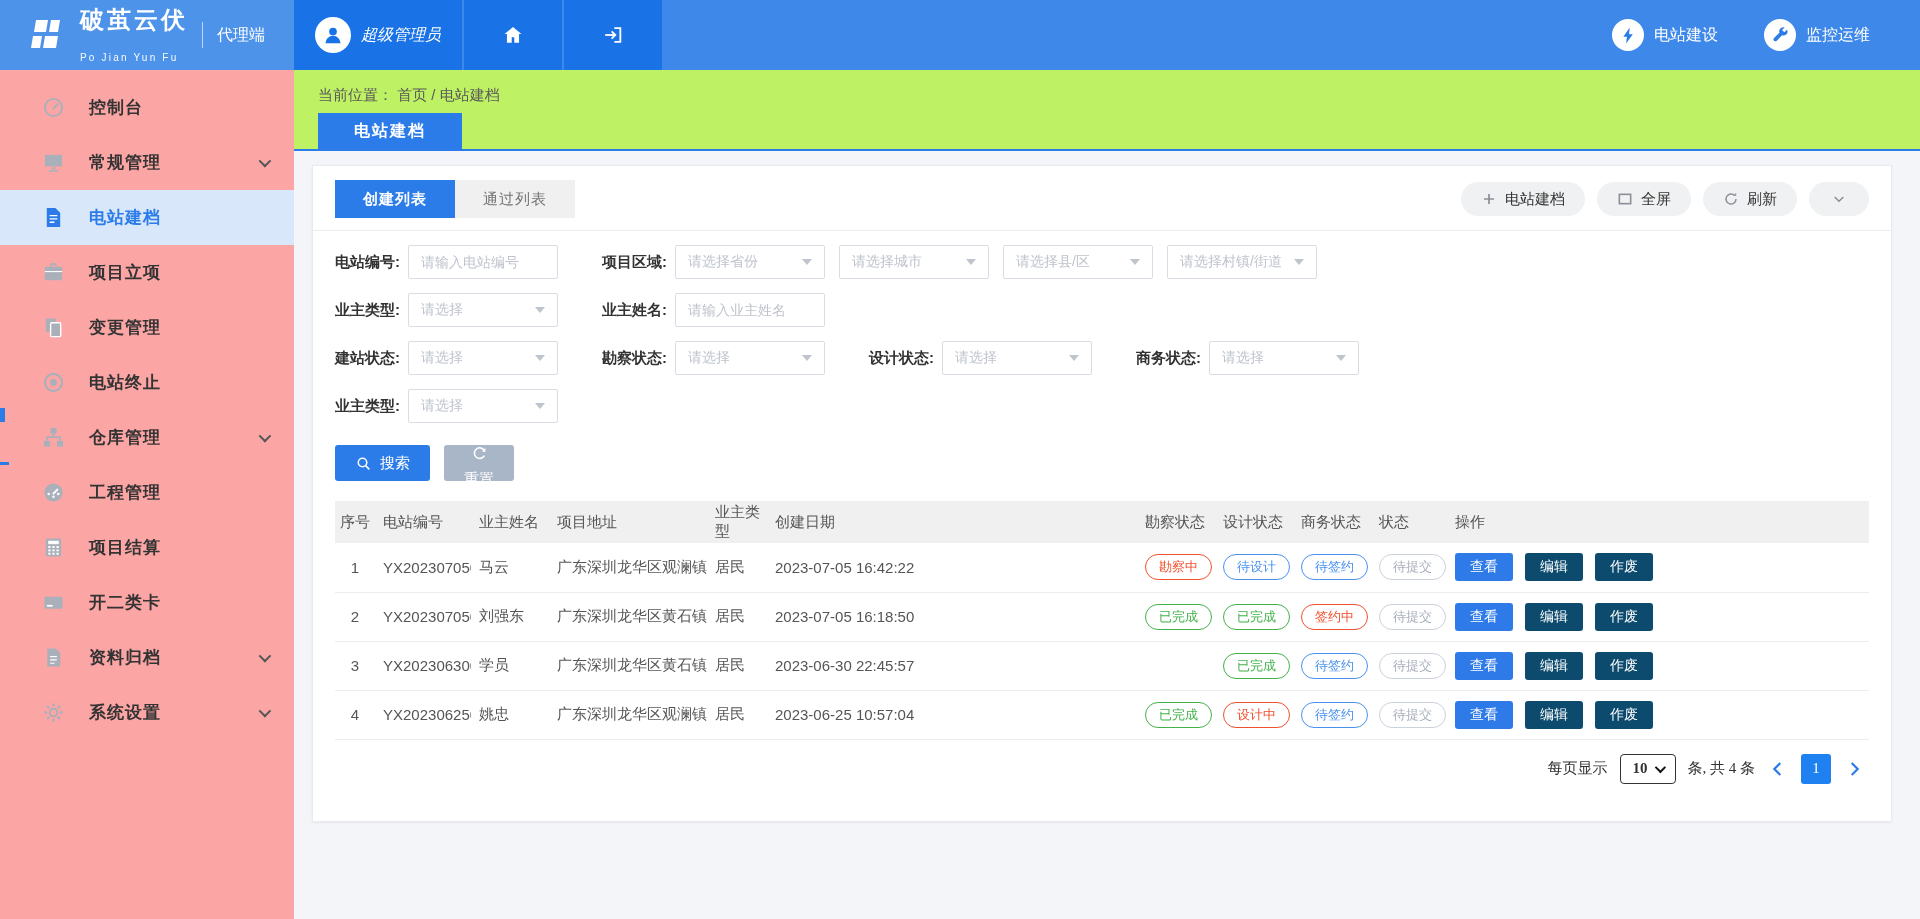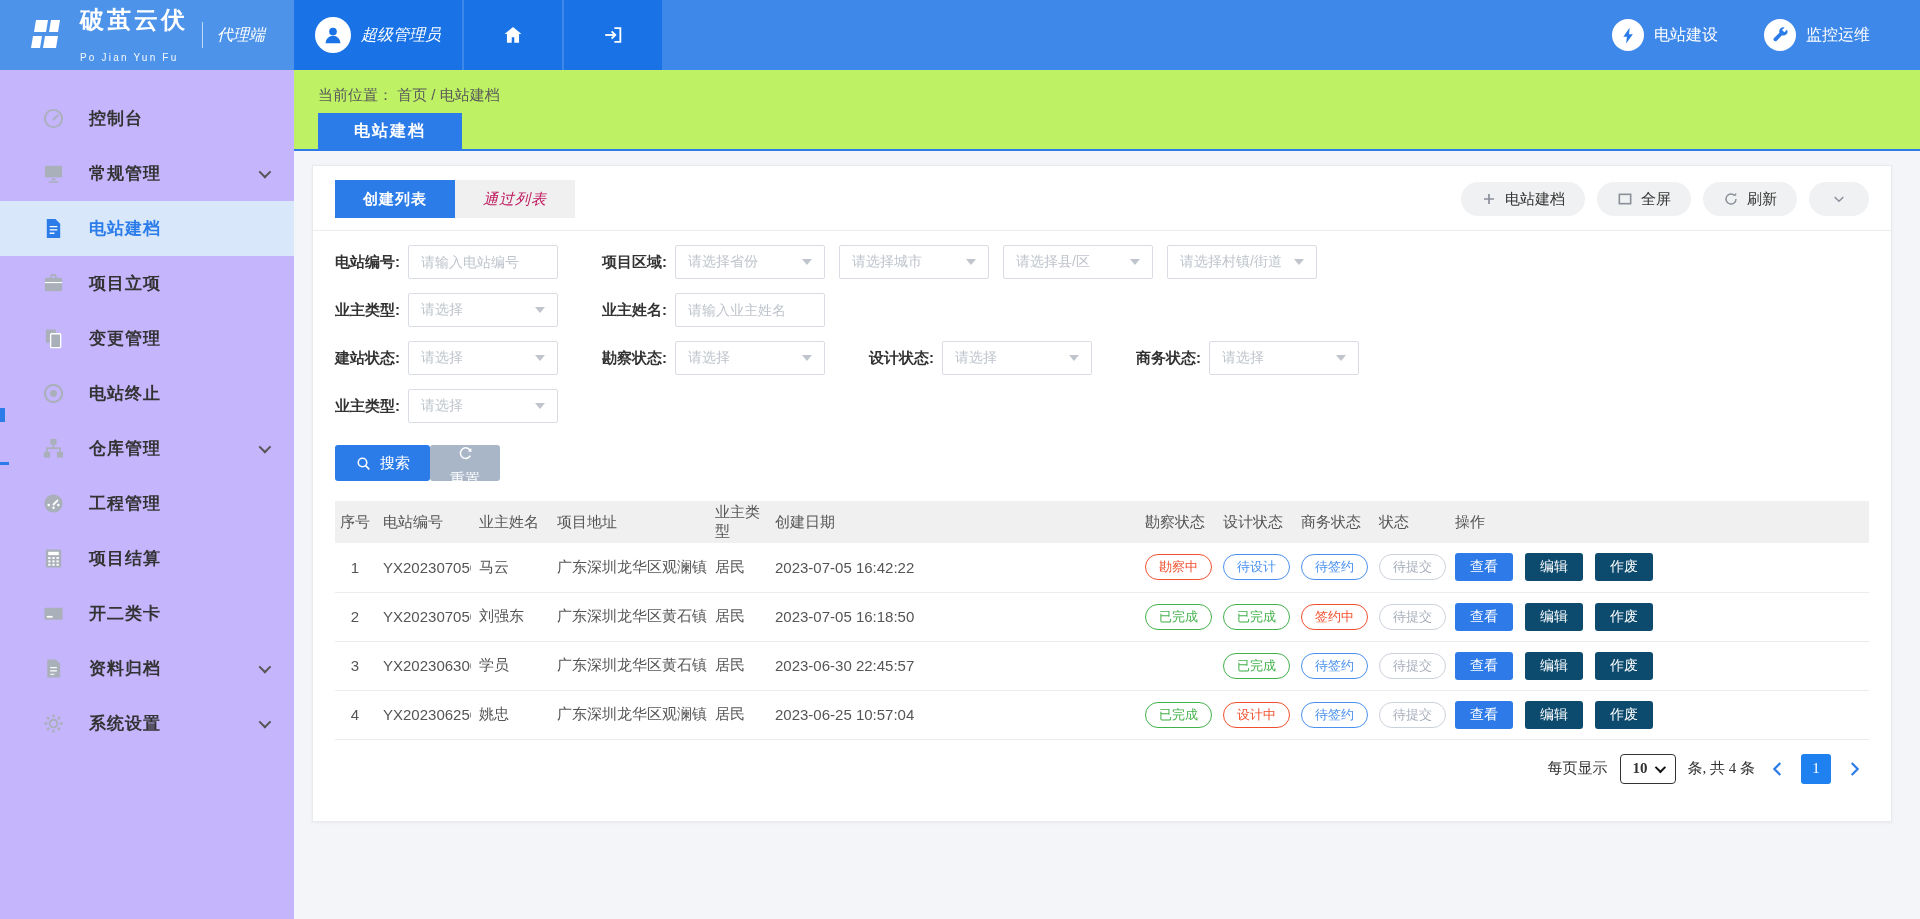--- a/index.html
+++ b/index.html
@@ -8,39 +8,39 @@
 
   
   .topbar { height:70px; display:flex; background:#3e88e9; color:#fff; }
   .brand { width:294px; background:#4d93ea; display:flex; align-items:center; padding-left:22px; flex-shrink:0; }
   .brand-logo { width:50px; height:42px; }
   .brand-logo svg { width:100%; height:100%; display:block; }
   .brand-text { margin-left:8px; }
   .brand-title { font-size:24px; font-weight:bold; letter-spacing:3px; line-height:1; }
   .brand-sub { font-size:10px; letter-spacing:2.2px; margin-top:20px; opacity:.95; }
   .brand-divider { width:1px; height:26px; background:rgba(255,255,255,.65); margin:0 14px; }
-  .brand-portal { font-size:16px;font-style:italic; }
+  .brand-portal { font-size:16px; }
   .segments { display:flex; }
   .segment { background:#1973e6; display:flex; align-items:center; justify-content:center; border-right:2px solid #3e88e9; cursor:pointer; }
   .segment.user { width:170px; gap:10px;font-style:italic; }
   .segment.home,.segment.logout { width:100px; }
   .avatar-circle { width:36px; height:36px; border-radius:50%; background:#fff; color:#1973e6; display:flex; align-items:center; justify-content:center; }
   .avatar-circle svg { width:24px; height:24px; }
   .username { font-size:16px; }
   .seg-icon { width:22px; height:22px; color:#fff; }
   .seg-icon svg { width:100%; height:100%; display:block; }
   .topbar-spacer { flex:1; }
   .quick-links { display:flex; align-items:center; gap:46px; padding-right:50px; }
   .quick-link { display:flex; align-items:center; gap:10px; font-size:16px; cursor:pointer; }
   .quick-circle { width:32px; height:32px; border-radius:50%; background:#fff; color:#2b7ce9; display:flex; align-items:center; justify-content:center; }
   .quick-circle svg { width:19px; height:19px; display:block; }
 
   
   .main { display:flex; height:849px; }
-  .sidebar { width:294px; background:#c4b5fd; flex-shrink:0; padding-top:21px; position:relative; }
+  .sidebar { width:294px; background:#fca5a5; flex-shrink:0; padding-top:10px; position:relative; }
   .side-item { height:55px; display:flex; align-items:center; padding:0 26px 0 42px; cursor:pointer; color:#333; }
   .side-item .icon { width:23px; height:23px; color:#aab0ba; flex-shrink:0; }
   .side-item .icon svg { width:100%; height:100%; display:block; }
   .side-item .label { margin-left:24px; font-size:17px; font-weight:600; letter-spacing:1px; }
   .side-item.active { background:#d8e7fa; color:#2b7ce9; }
   .side-item.active .icon { color:#2b7ce9; }
   .side-chevron { margin-left:auto; width:9px; height:9px; border-right:2px solid #555; border-bottom:2px solid #555; transform:rotate(45deg) translateY(-2px); }
   .scroll-dash { position:absolute; left:0; background:#2b7ce9; }
   .scroll-dash.d1 { top:338px; width:5px; height:14px; }
   .scroll-dash.d2 { top:392px; width:9px; height:3px; }
@@ -49,21 +49,21 @@
   .content-head { background:#bef264; border-bottom:2px solid #2b7ce9; }
   .breadcrumb { padding:16px 0 0 24px; font-size:15px; color:#5a5a5a; }
   .breadcrumb .link { cursor:pointer; }
   .page-tab { display:flex; align-items:center; justify-content:center; margin:8px 0 0 24px; width:144px; height:36px; background:#2b7ce9; color:#fff; font-size:16px; font-weight:bold; letter-spacing:2px; cursor:pointer; }
 
   
   .card { background:#fff; border:1px solid #e8eaed; margin:14px 28px 0 18px; height:657px; box-shadow:0 1px 3px rgba(0,0,0,.05); overflow:hidden; }
   .card-tabs-row { display:flex; align-items:center; padding:14px 22px 0 22px; }
   .ctab { width:120px; height:38px; display:flex; align-items:center; justify-content:center; font-size:15px; letter-spacing:1px; cursor:pointer; }
   .ctab.active { background:#2b7ce9; color:#fff; font-weight:bold; }
-  .ctab.inactive { background:#f0f0f0; color:#be185d;font-style:italic; }
+  .ctab.inactive { background:#f0f0f0; color:#737373; }
   .toolbar { margin-left:auto; display:flex; gap:12px; }
   .tool-btn { height:34px; border-radius:17px; background:#f0f1f2; display:flex; align-items:center; gap:8px; padding:0 20px; font-size:15px; color:#333; cursor:pointer; }
   .tool-btn .t-icon { width:16px; height:16px; color:#8a8f99; }
   .tool-btn .t-icon svg { width:100%; height:100%; display:block; }
   .tool-btn.icon-only { padding:0 22px; }
   .card-divider { height:1px; background:#ededed; margin-top:12px; }
 
   
   .filter-area { padding:0 22px; }
   .f-row { display:flex; align-items:center; margin-top:14px; }
@@ -72,21 +72,21 @@
   .f-controls { display:flex; gap:14px; }
   .f-control { height:34px; border:1px solid #d9dde3; border-radius:2px; background:#fff; display:flex; align-items:center; padding:0 12px; font-size:14px; color:#bfc4cc; }
   .f-control.select,.f-control.date { justify-content:space-between; cursor:pointer; }
   .f-control .ph { overflow:hidden; white-space:nowrap; }
   .caret { width:0; height:0; border-left:5px solid transparent; border-right:5px solid transparent; border-top:6px solid #c0c4cc; margin-left:10px; flex-shrink:0; }
   .f-input { border:none; outline:none; width:100%; font-size:14px; color:#333; background:transparent; }
   .f-input::placeholder { color:#bfc4cc; }
   .cal-icon { width:17px; height:17px; color:#b8bdc6; margin-left:10px; flex-shrink:0; }
   .cal-icon svg { width:100%; height:100%; display:block; }
 
-  .btn-row { display:flex; padding:0 22px; margin-top:22px; }
+  .btn-row { display:flex; gap:14px; padding:0 22px; margin-top:22px; }
   .btn { height:36px; padding:0 20px; display:flex; align-items:center; gap:8px; color:#fff; font-size:15px; border-radius:3px; cursor:pointer; border:none; }
   .btn .b-icon { width:17px; height:17px; color:#fff; }
   .btn .b-icon svg { width:100%; height:100%; display:block; }
   .btn.search { background:#2b7ce9; }
   .btn.reset { background:#a9b6c8;flex-direction:column; }
 
   
   .table-wrap { padding:0 22px; margin-top:20px; }
   table { width:100%; border-collapse:collapse; table-layout:fixed; font-size:15px; color:#555; }
   thead th { background:#f0f0f0; height:42px; font-weight:normal; color:#555; text-align:left; padding-left:8px; }

